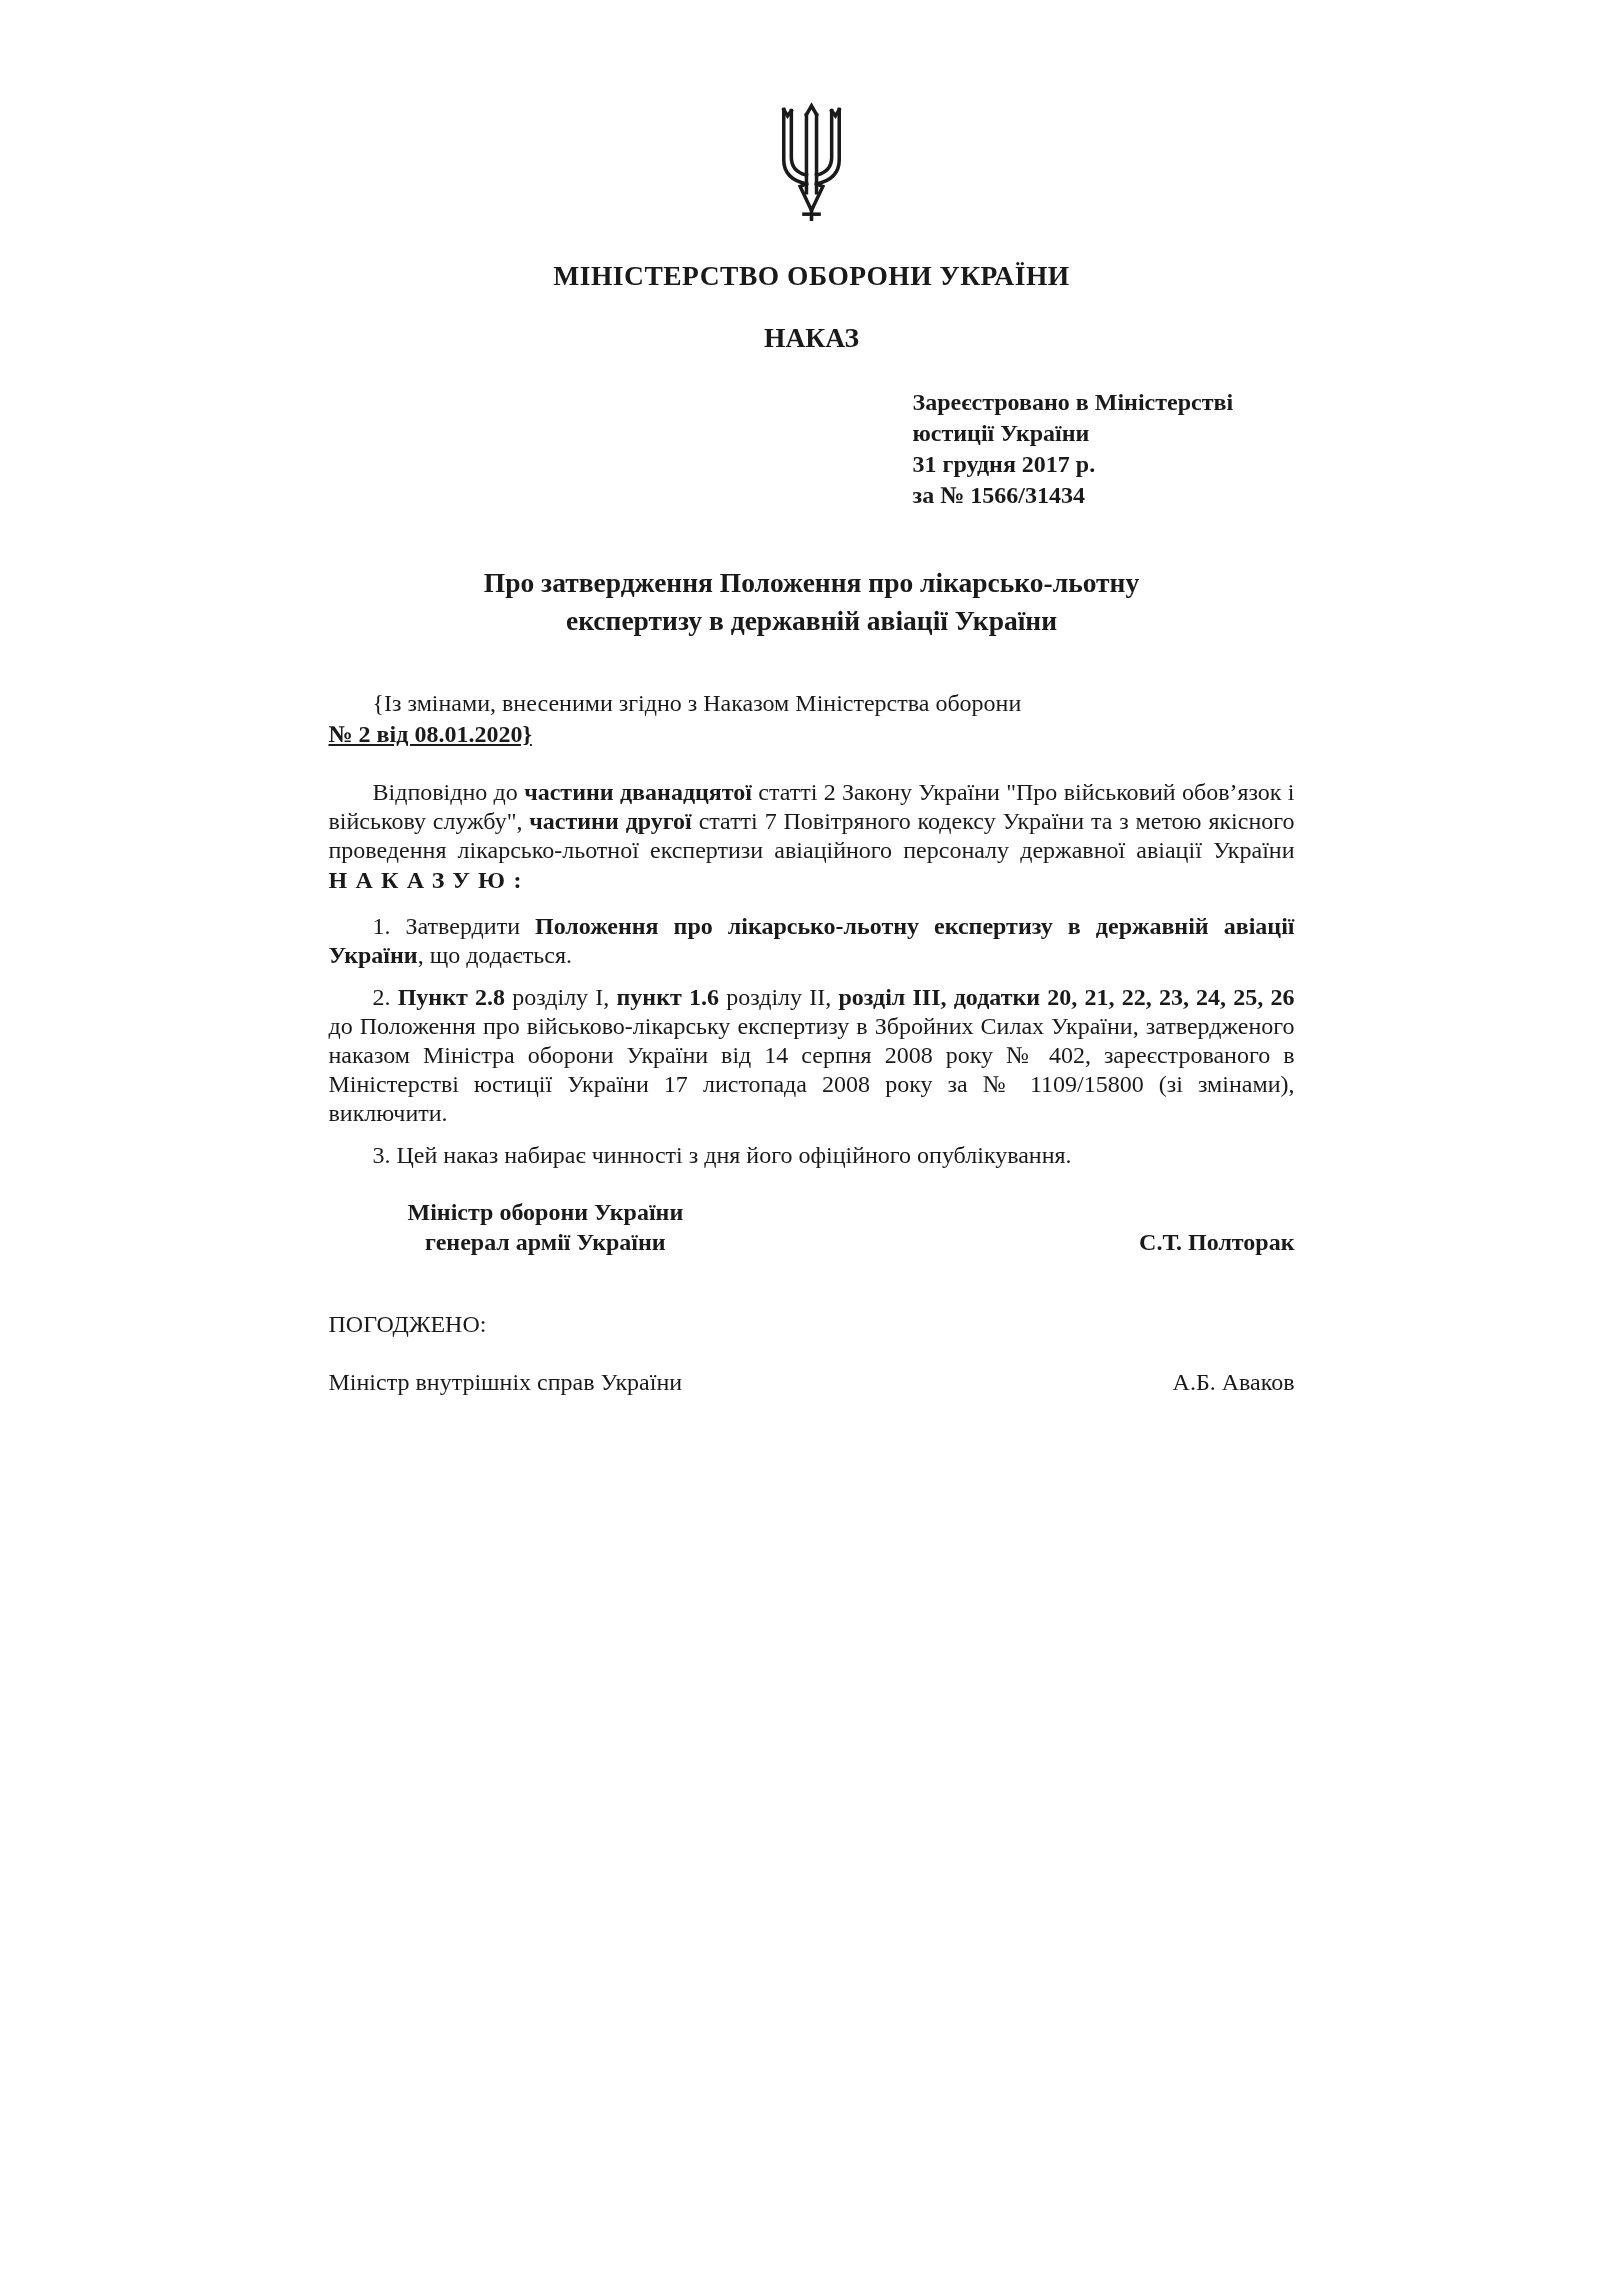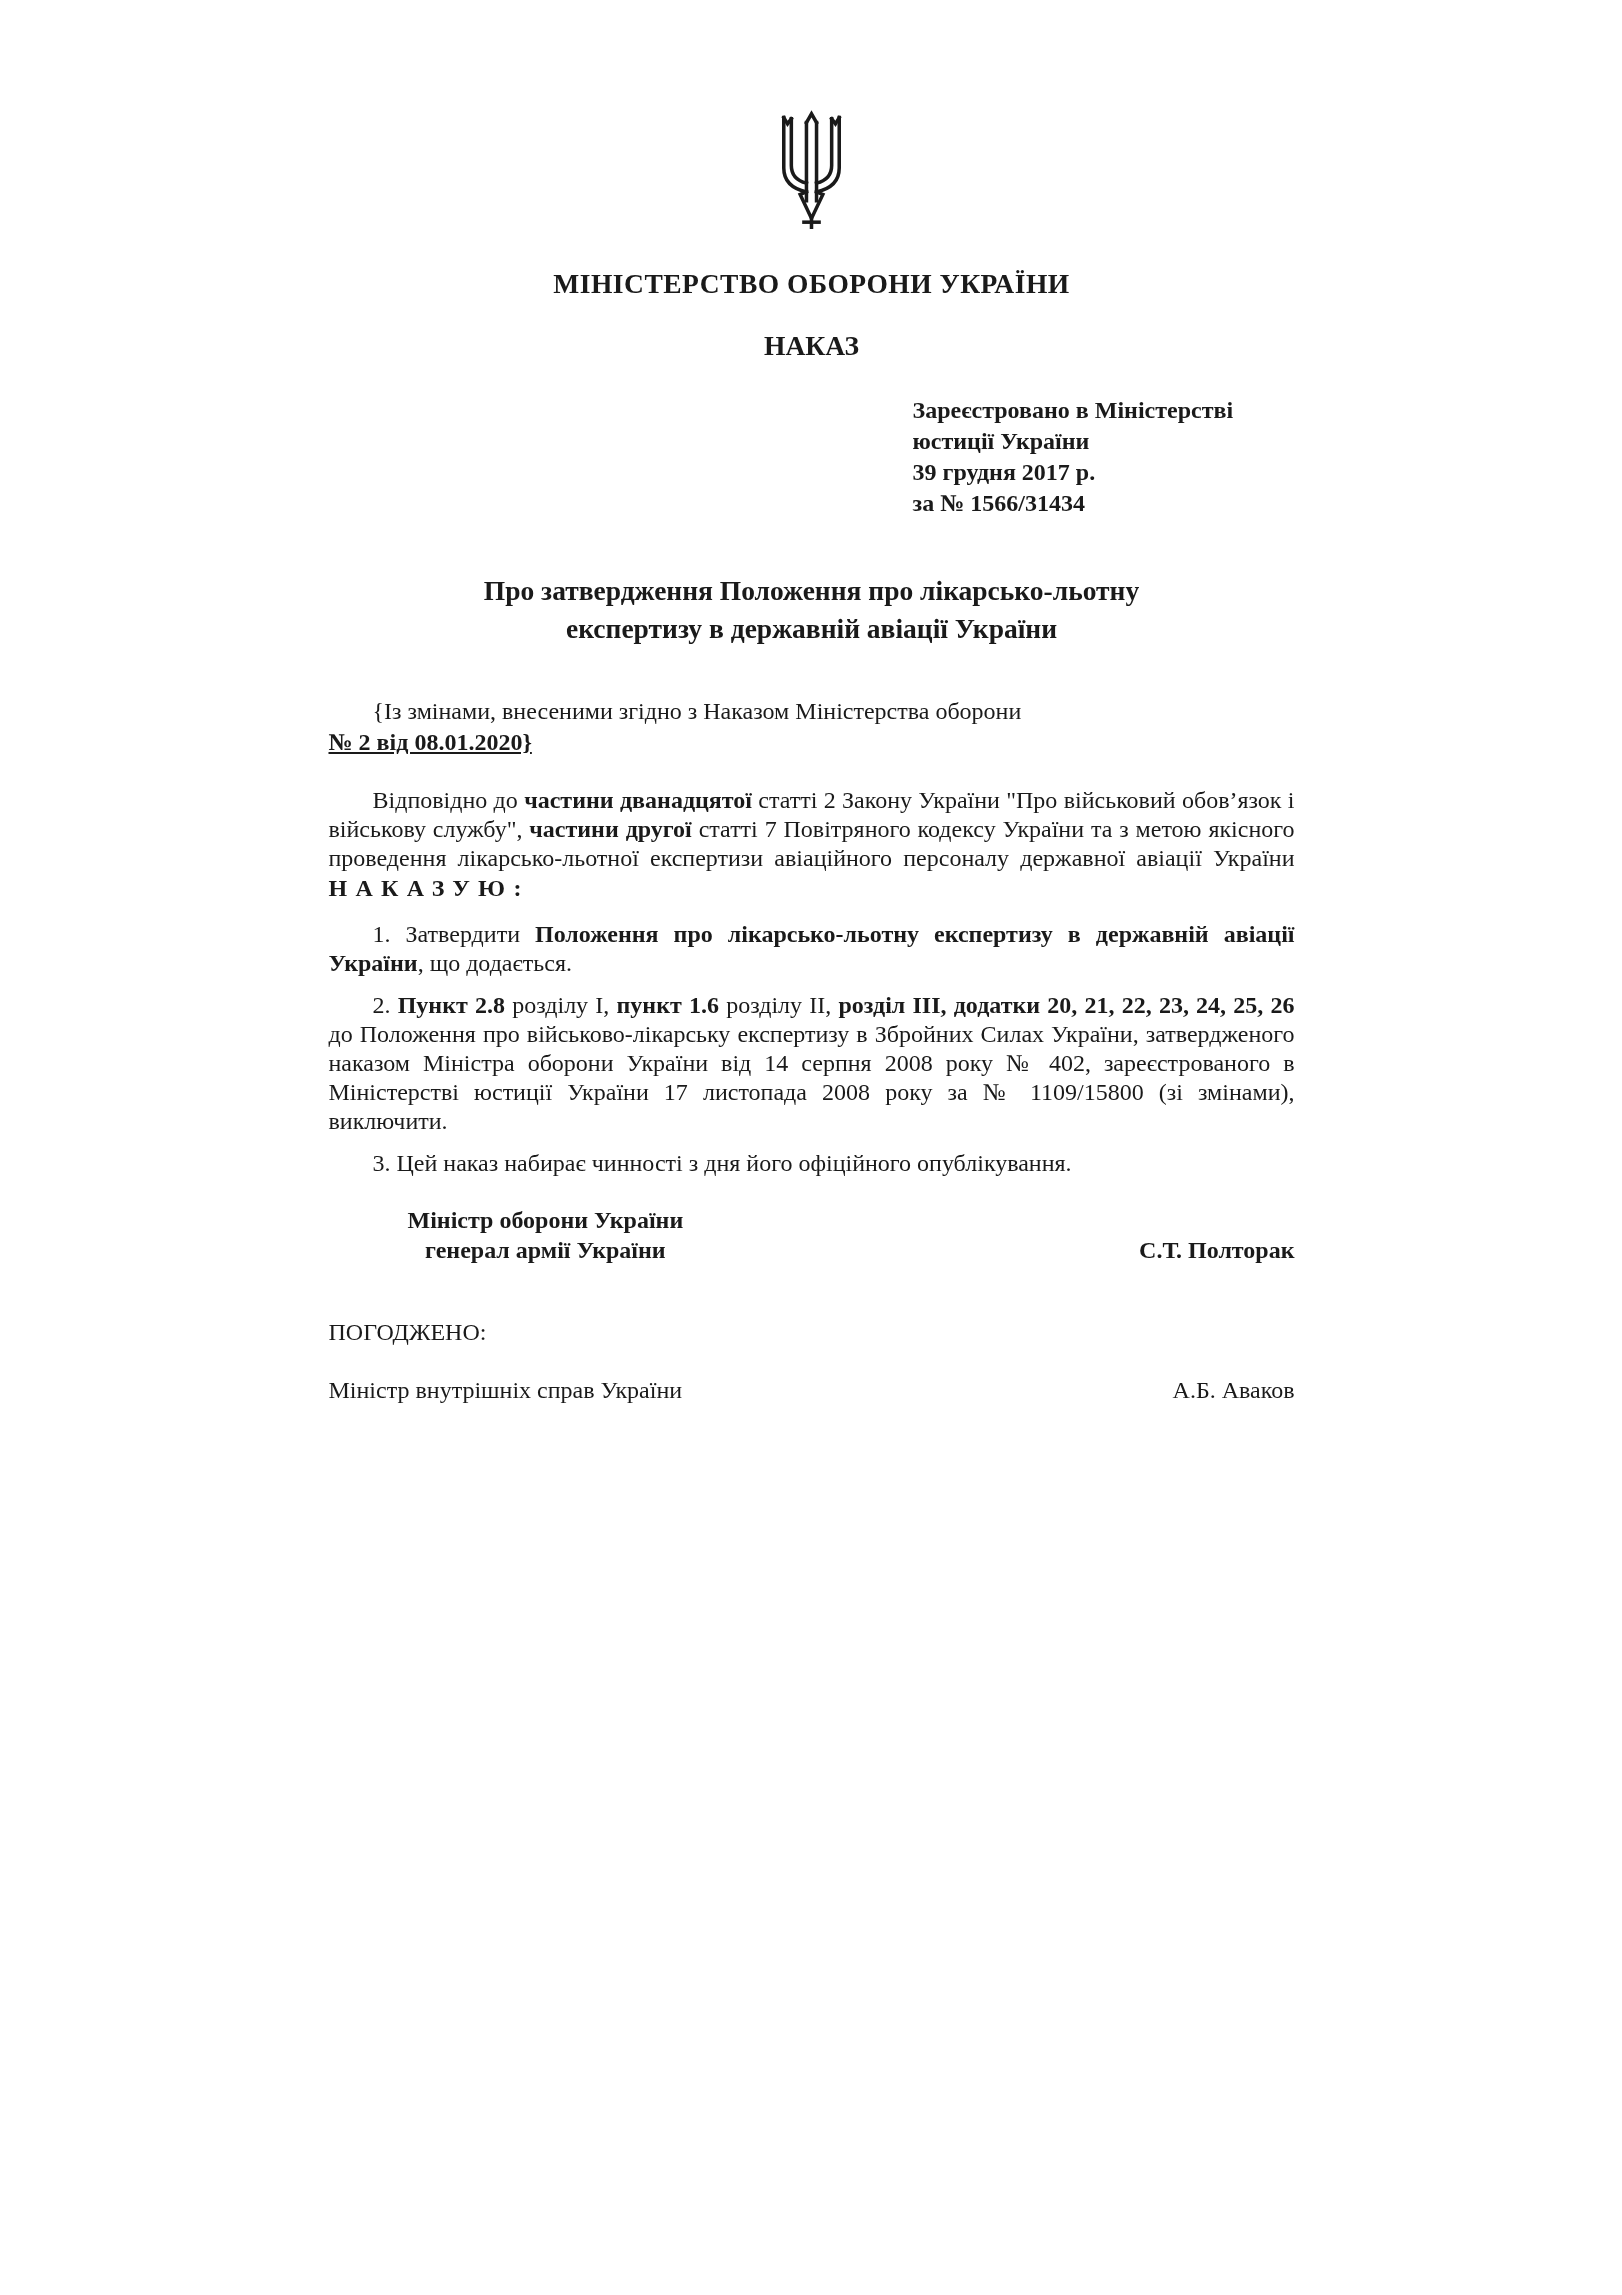--- a/index.html
+++ b/index.html
@@ -2,21 +2,21 @@
 <html style="font-size:14.7px"><head>
 <meta charset="utf-8">
 <style>
   * { box-sizing: border-box; }
   html, body { margin: 0; padding: 0; background: #ffffff; }
   .page {
     width: 1623px; height: 2296px; background: #ffffff; color: #1a1a1a;
     font-family: "Liberation Serif", "DejaVu Serif", serif;
     font-size: 24px; line-height: 29px; position: relative; overflow: hidden;
   }
-  .content { width: 966px; margin: 16px auto; padding-top: 94px; }
+  .content { width: 966px; margin: 8px auto; padding-top: 94px; }
   .center { text-align: center; }
   .emblem-wrap { text-align: center; margin-bottom: 31px; }
   .ministry { font-size: 27.5px; font-weight: bold; letter-spacing: 0.5px; margin-bottom: 33px; }
   .doc-type { font-size: 27.5px; font-weight: bold; margin-bottom: 35px; }
   .date-line { font-size: 24px; font-weight: bold; margin-bottom: 29px; }
   .date-line .num { margin-left: 18.4px; }
   .registration { font-weight: bold; line-height: 31px; margin-left: 584px; margin-bottom: 53px; }
   .title { font-size: 27.5px; line-height: 38px; font-weight: bold; text-align: center; margin: 0 0 48px; }
   .amendment { line-height: 31px; margin-bottom: 27.5px; }
   .amendment .l1 { padding-left: 44px; }
@@ -54,21 +54,21 @@
     </div>
 
     <div class="ministry center">МІНІСТЕРСТВО ОБОРОНИ УКРАЇНИ</div>
 
     <div class="doc-type center">НАКАЗ</div>
 
 
     <div class="registration">
       <div>Зареєстровано в Міністерстві</div>
       <div>юстиції України</div>
-      <div>39 грудня 2017 р.</div>
+      <div>31 грудня 2017 р.</div>
       <div>за № 1566/31434</div>
     </div>
 
     <h1 class="title">
       <span>Про затвердження Положення про лікарсько-льотну</span><br>
       <span>експертизу в державній авіації України</span>
     </h1>
 
     <div class="amendment">
       <div class="l1">{Із змінами, внесеними згідно з Наказом Міністерства оборони</div>

